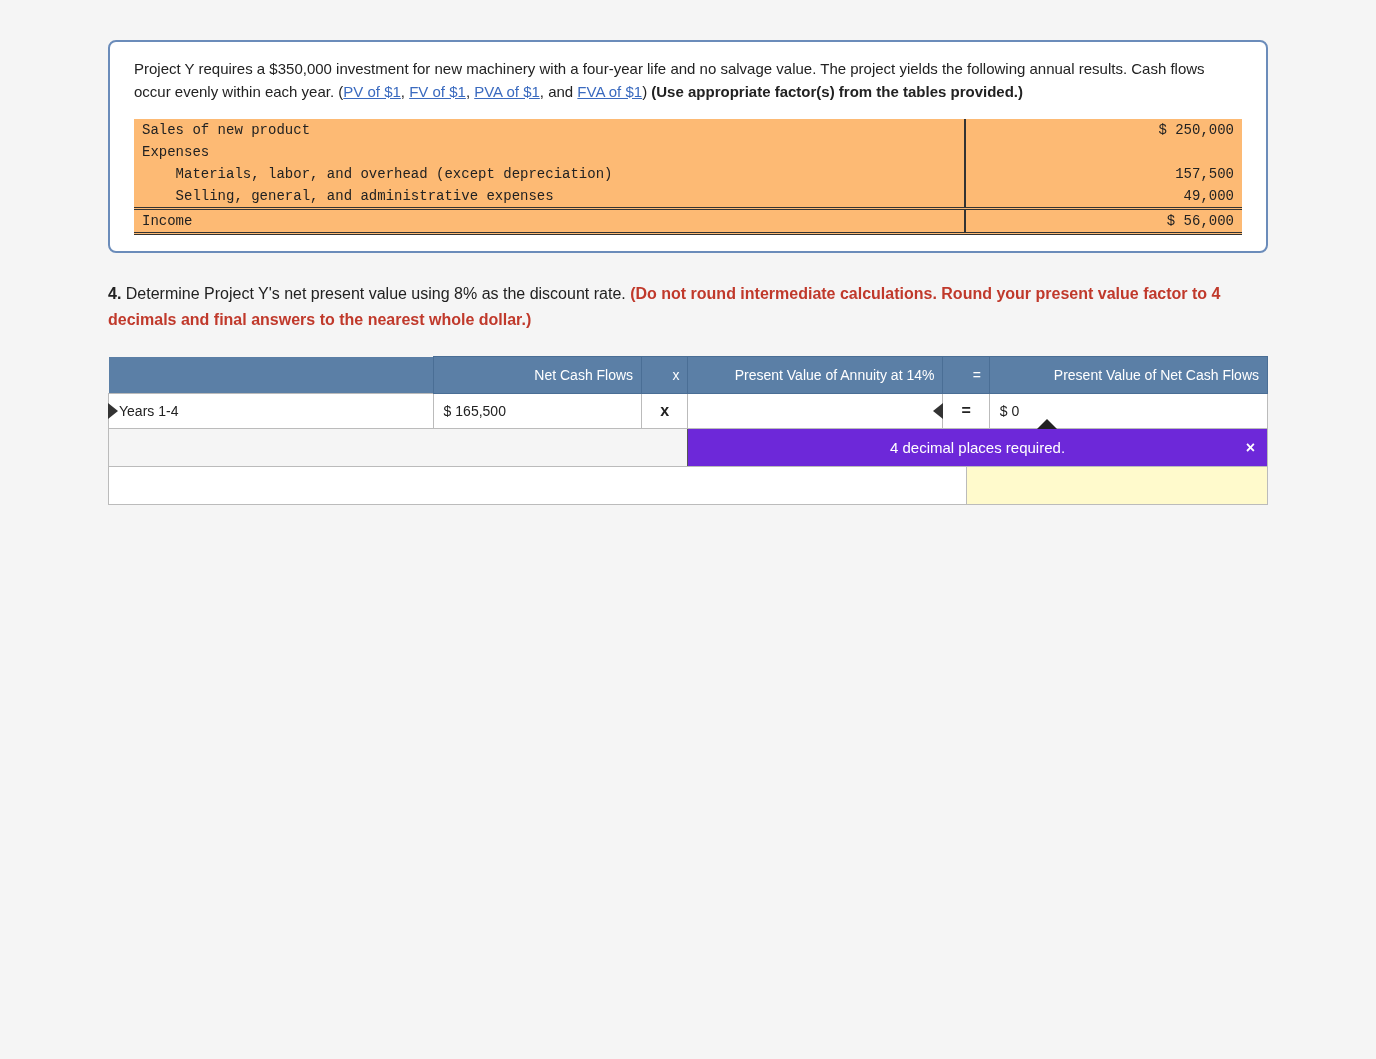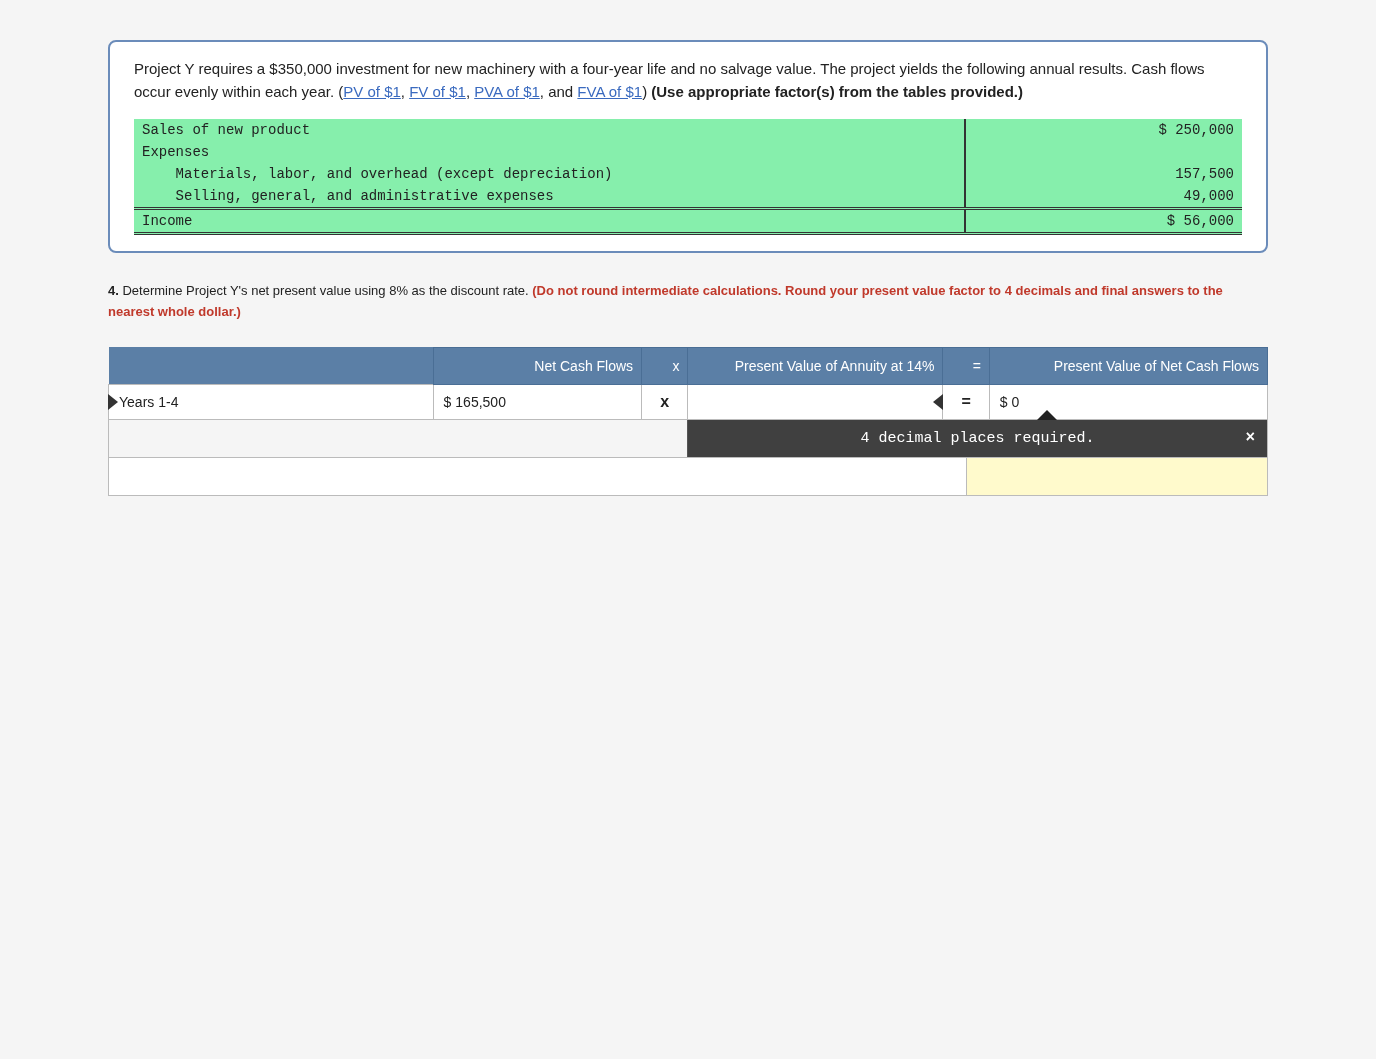--- a/index.html
+++ b/index.html
@@ -46,21 +46,21 @@
     .annual-table {
       width: 100%;
       border-collapse: collapse;
       margin-top: 16px;
       font-family: 'Courier New', monospace;
       font-size: 14px;
     }
 
     .annual-table td {
       padding: 3px 8px;
-      background: #86efac;
+      background: #fdba74;
       border: none;
     }
 
     .annual-table .label-col {
       width: 75%;
     }
 
     .annual-table .value-col {
       text-align: right;
       width: 25%;
@@ -76,21 +76,21 @@
       border-top: 3px double #333;
       font-weight: normal;
     }
 
     .annual-table .bottom-border td {
       border-bottom: 3px double #333;
     }
 
     
     .question-text {
-      font-size: 13px;
+      font-size: 16px;
       line-height: 1.6;
       margin-bottom: 24px;
     }
 
     .question-text .q-num {
       font-weight: bold;
     }
 
     .question-text .bold-red {
       font-weight: bold;
@@ -186,30 +186,29 @@
       top: 50%;
       transform: translateY(-50%);
       width: 0;
       height: 0;
       border-top: 8px solid transparent;
       border-bottom: 8px solid transparent;
       border-right: 10px solid #333;
     }
 
     .tooltip-row {
-      background: #404040;
+      background: #6d28d9;
       color: #fff;
       text-align: center;
       padding: 10px 16px;
       font-size: 15px;
       font-weight: normal;
       position: relative;
       display: flex;
       justify-content: center;
-      font-family: Liberation Mono, monospace;
     }
 
     .tooltip-close {
       position: absolute;
       right: 12px;
       top: 50%;
       transform: translateY(-50%);
       font-size: 16px;
       cursor: pointer;
       font-weight: bold;

